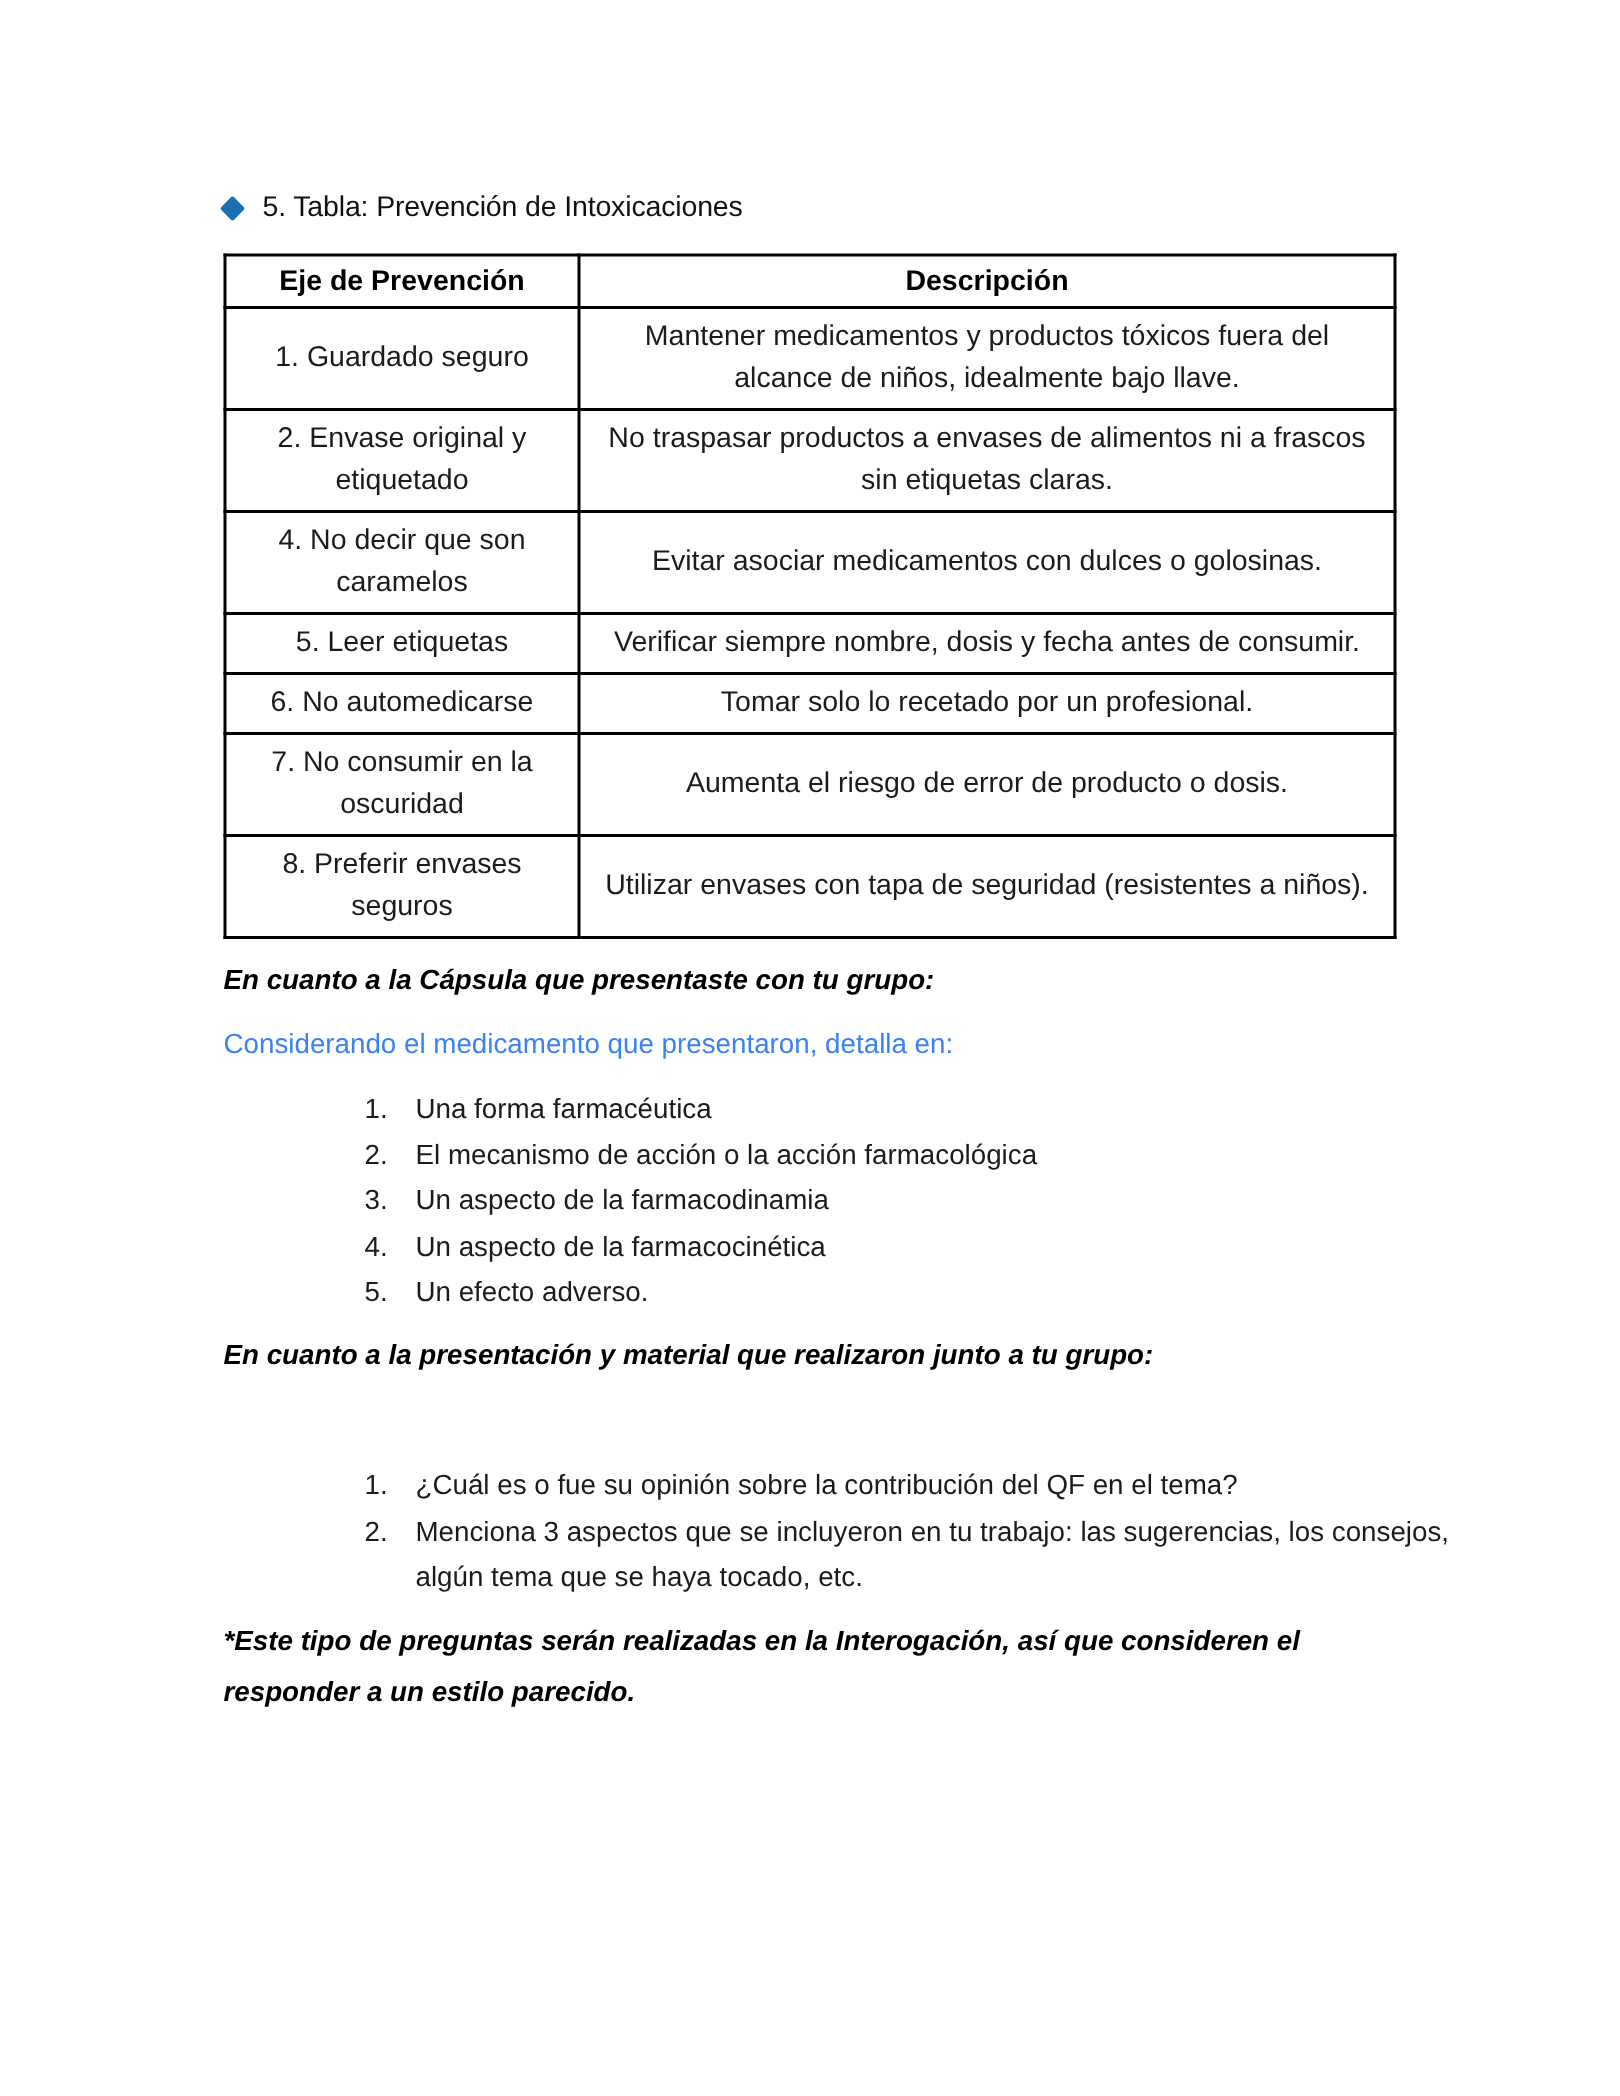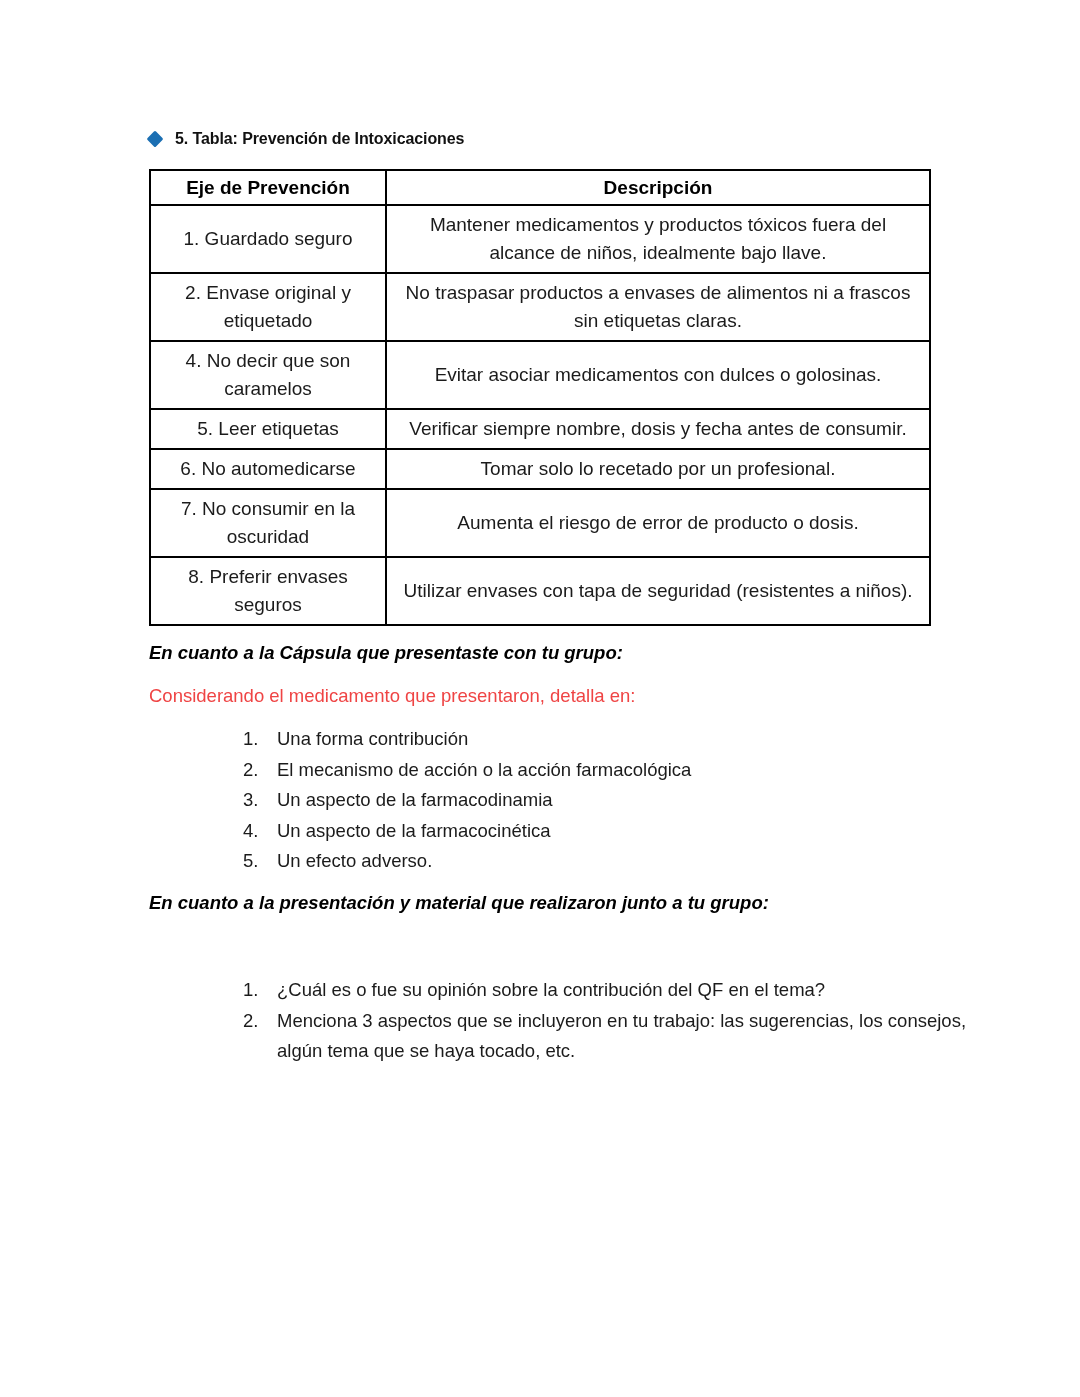--- a/index.html
+++ b/index.html
@@ -37,22 +37,22 @@
   }
   .diamond-bullet {
     flex: 0 0 auto;
     width: 12px;
     height: 12px;
     margin-top: 7px;
     transform: rotate(45deg);
     border-radius: 1.5px;
   }
   .bullet-heading-text {
-    font-size: 16px;
-    font-weight: 700;
+    font-size: 19px;
+    font-weight: 400;
     line-height: 26px;
     letter-spacing: -0.1px;
     color: #111111;
   }
 
   
   .prevention-table {
     position: absolute;
     left: 149px;
     top: 169px;
@@ -81,21 +81,21 @@
   .col-axis  { width: 236px; }
   .col-desc  { width: 544px; }
 
   
   .para {
     position: absolute;
     left: 149px;
     width: 800px;
     font-size: 18.5px;
     line-height: 30px;
-    color: #ef4444;
+    color: #3b82f6;
   }
   .para.bold {
     font-weight: 700;
     color: #000000;
     font-style: italic;
   }
   .para.bolditalic {
     font-weight: 700;
     font-style: italic;
     color: #000000;
@@ -183,21 +183,21 @@
     </tbody>
   </table>
 
   <div class="para bold" style="top:638px;">En cuanto a la Cápsula que presentaste con tu grupo:</div>
 
   <div class="para" style="top:681px;">Considerando el medicamento que presentaron, detalla en:</div>
 
   <ol class="num-list" style="top:724px;">
     <li>
       <span class="marker">1.</span>
-      <span class="item-text">Una forma contribución</span>
+      <span class="item-text">Una forma farmacéutica</span>
     </li>
     <li>
       <span class="marker">2.</span>
       <span class="item-text">El mecanismo de acción o la acción farmacológica</span>
     </li>
     <li>
       <span class="marker">3.</span>
       <span class="item-text">Un aspecto de la farmacodinamia</span>
     </li>
     <li>
@@ -217,14 +217,15 @@
     <li>
       <span class="marker">1.</span>
       <span class="item-text">¿Cuál es o fue su opinión sobre la contribución del QF en el tema?</span>
     </li>
     <li>
       <span class="marker">2.</span>
       <span class="item-text">Menciona 3 aspectos que se incluyeron en tu trabajo: las sugerencias, los consejos, algún tema que se haya tocado, etc.</span>
     </li>
   </ol>
 
+  <div class="para bolditalic" style="top:1077px; width:790px;">*Este tipo de preguntas serán realizadas en la Interogación, así que consideren el responder a un estilo parecido.</div>
 
 </div>
 
 </body></html>

